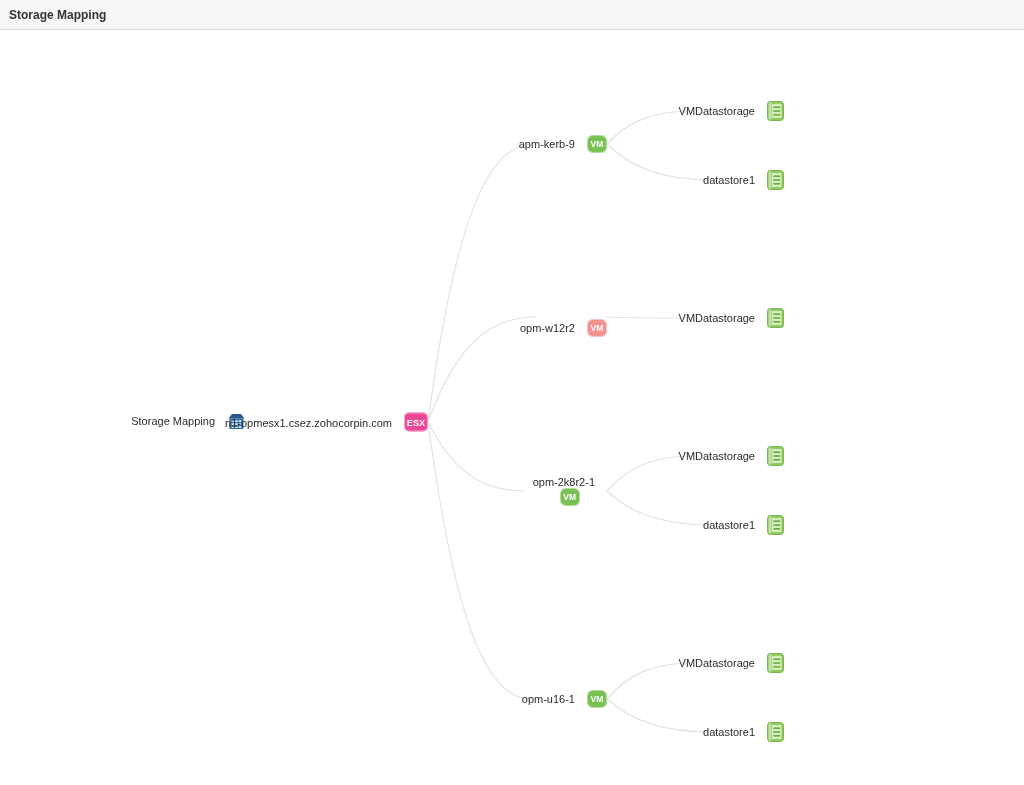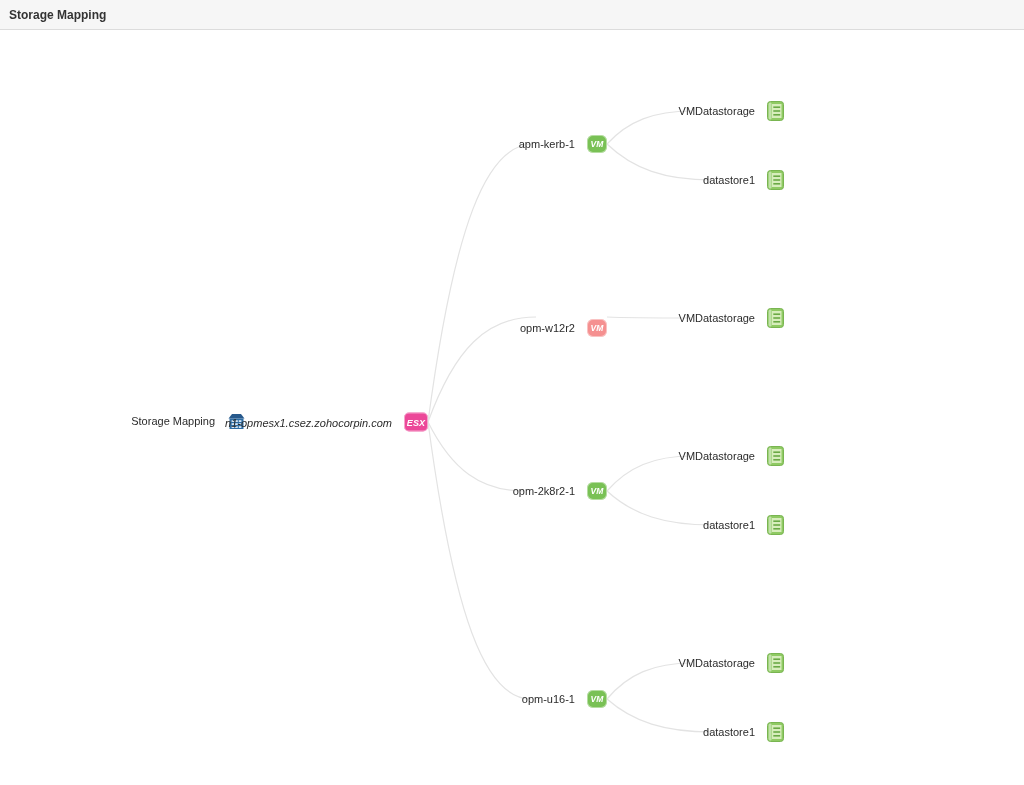--- a/index.html
+++ b/index.html
@@ -15,21 +15,21 @@
   .edge-layer { position: absolute; top: 0; left: 0; width: 1024px; height: 785px; }
   .edge-layer path { stroke: #e3e3e3; stroke-width: 1.2; fill: none; }
 
   .node { position: absolute; display: flex; align-items: center;
     transform: translateY(-50%); white-space: nowrap; cursor: pointer; }
   .node-label { font-size: 11px; color: #2b2b2b; margin-right: 12px; }
 
   .badge { display: inline-flex; align-items: center; justify-content: center;
     color: #fff; font-weight: bold; font-size: 8.5px; letter-spacing: 0.2px;
     border-radius: 6px; }
-  .badge-vm { width: 20px; height: 18px; font-style: italic; }
+  .badge-vm { width: 20px; height: 18px; }
   .badge-esx { width: 24px; height: 19px; border-radius: 5px; font-size: 9px; }
   .vm-up  { background: #79c155; box-shadow: inset 0 0 0 1px rgba(255,255,255,0.45); }
   .vm-down{ background: #f59090; box-shadow: inset 0 0 0 1px rgba(255,255,255,0.45); }
   .esx-down { background: #ec4899; box-shadow: inset 0 0 0 1px rgba(255,255,255,0.5); }
 
   .icon { display: inline-block; line-height: 0; }
 </style>
 </head>
 <body>
 
@@ -67,34 +67,34 @@
             <rect x="8.2" y="11.2" width="2.6" height="1.8"></rect>
             <rect x="11.8" y="11.2" width="2.6" height="1.8"></rect>
           <rect x="4.6" y="14.2" width="2.6" height="1.8"></rect>
             <rect x="8.2" y="14.2" width="2.6" height="1.8"></rect>
             <rect x="11.8" y="14.2" width="2.6" height="1.8"></rect>
         </g>
       </svg>
     </span>
   </div>
 
-  <div class="node" style="right:596px; top:422px;font-style:italic;">
+  <div class="node" style="right:596px; top:422px;">
     <span class="node-label">n1-opmesx1.csez.zohocorpin.com</span>
     <span class="badge badge-esx esx-down">ESX</span>
   </div>
 
   <div class="node" style="right:417px; top:144px;">
-    <span class="node-label">apm-kerb-1</span>
+    <span class="node-label">apm-kerb-9</span>
     <span class="badge badge-vm vm-up">VM</span>
   </div>
   <div class="node" style="right:417px; top:328px;">
     <span class="node-label">opm-w12r2</span>
     <span class="badge badge-vm vm-down">VM</span>
   </div>
-  <div class="node" style="right:417px; top:491px;">
+  <div class="node" style="right:417px; top:491px;flex-direction:column;">
     <span class="node-label">opm-2k8r2-1</span>
     <span class="badge badge-vm vm-up">VM</span>
   </div>
   <div class="node" style="right:417px; top:699px;text-align:center;">
     <span class="node-label">opm-u16-1</span>
     <span class="badge badge-vm vm-up">VM</span>
   </div>
 
   <div class="node ds" style="right:240px; top:111px;">
     <span class="node-label">VMDatastorage</span>

